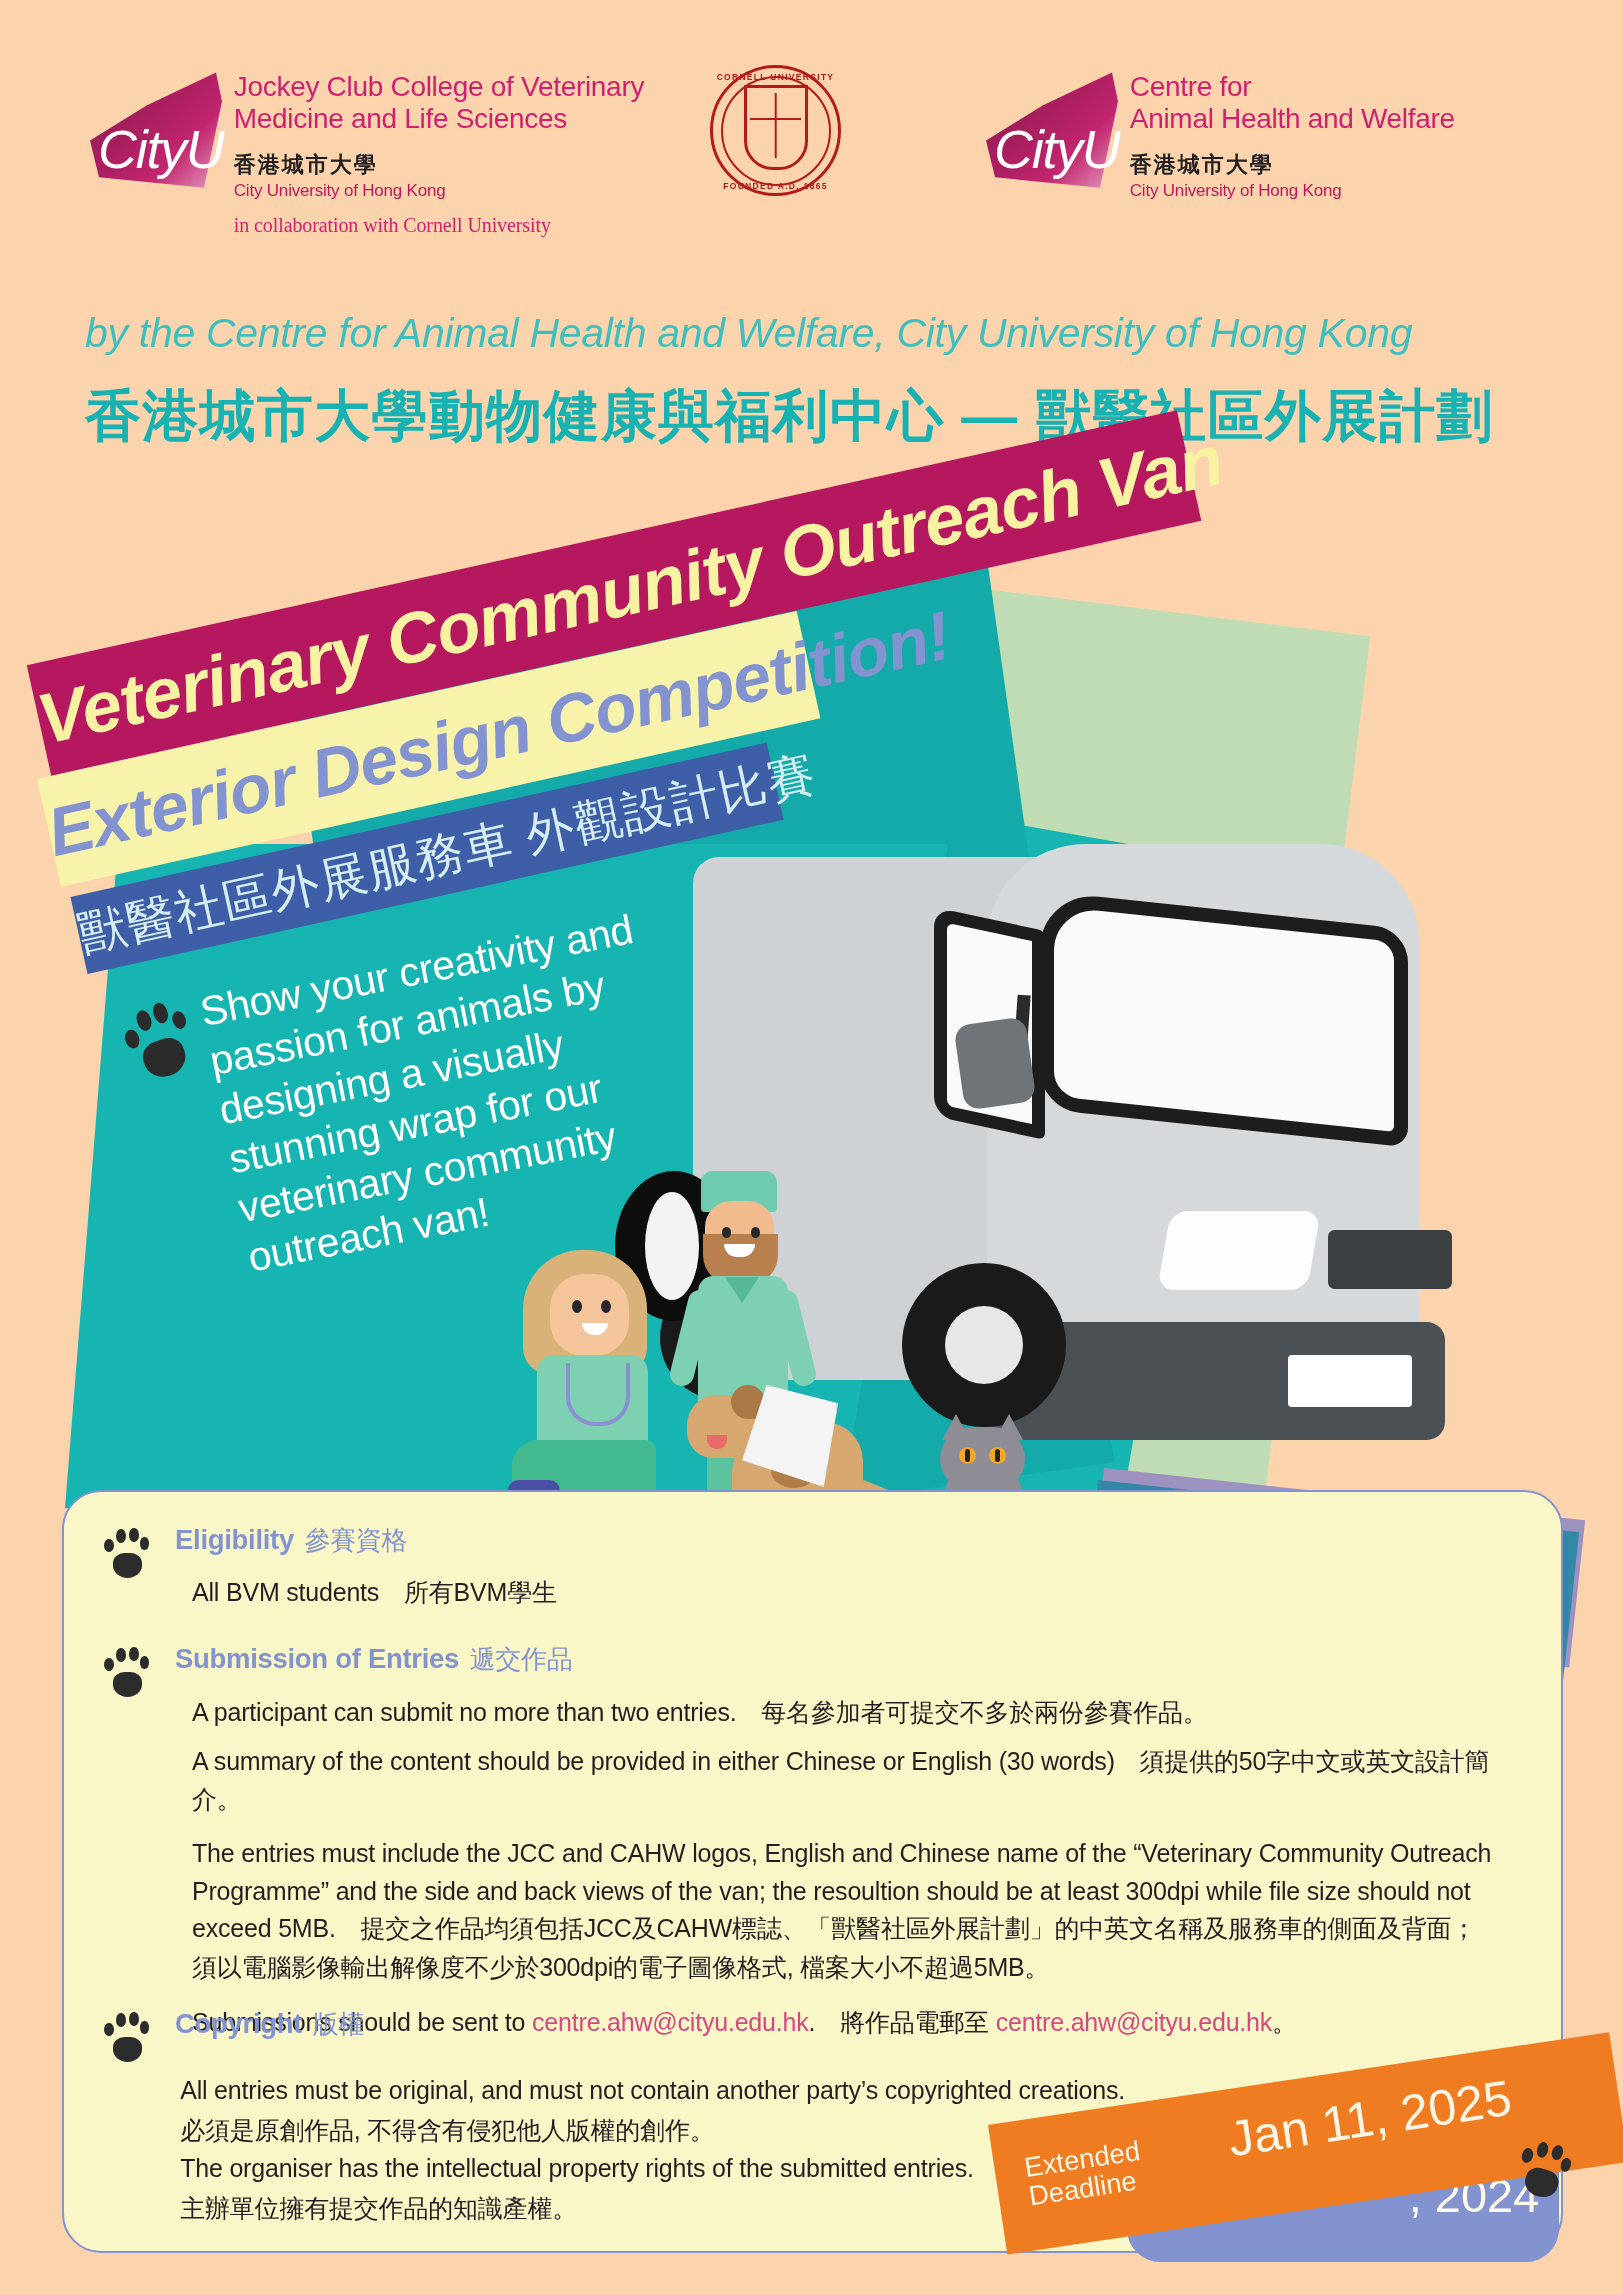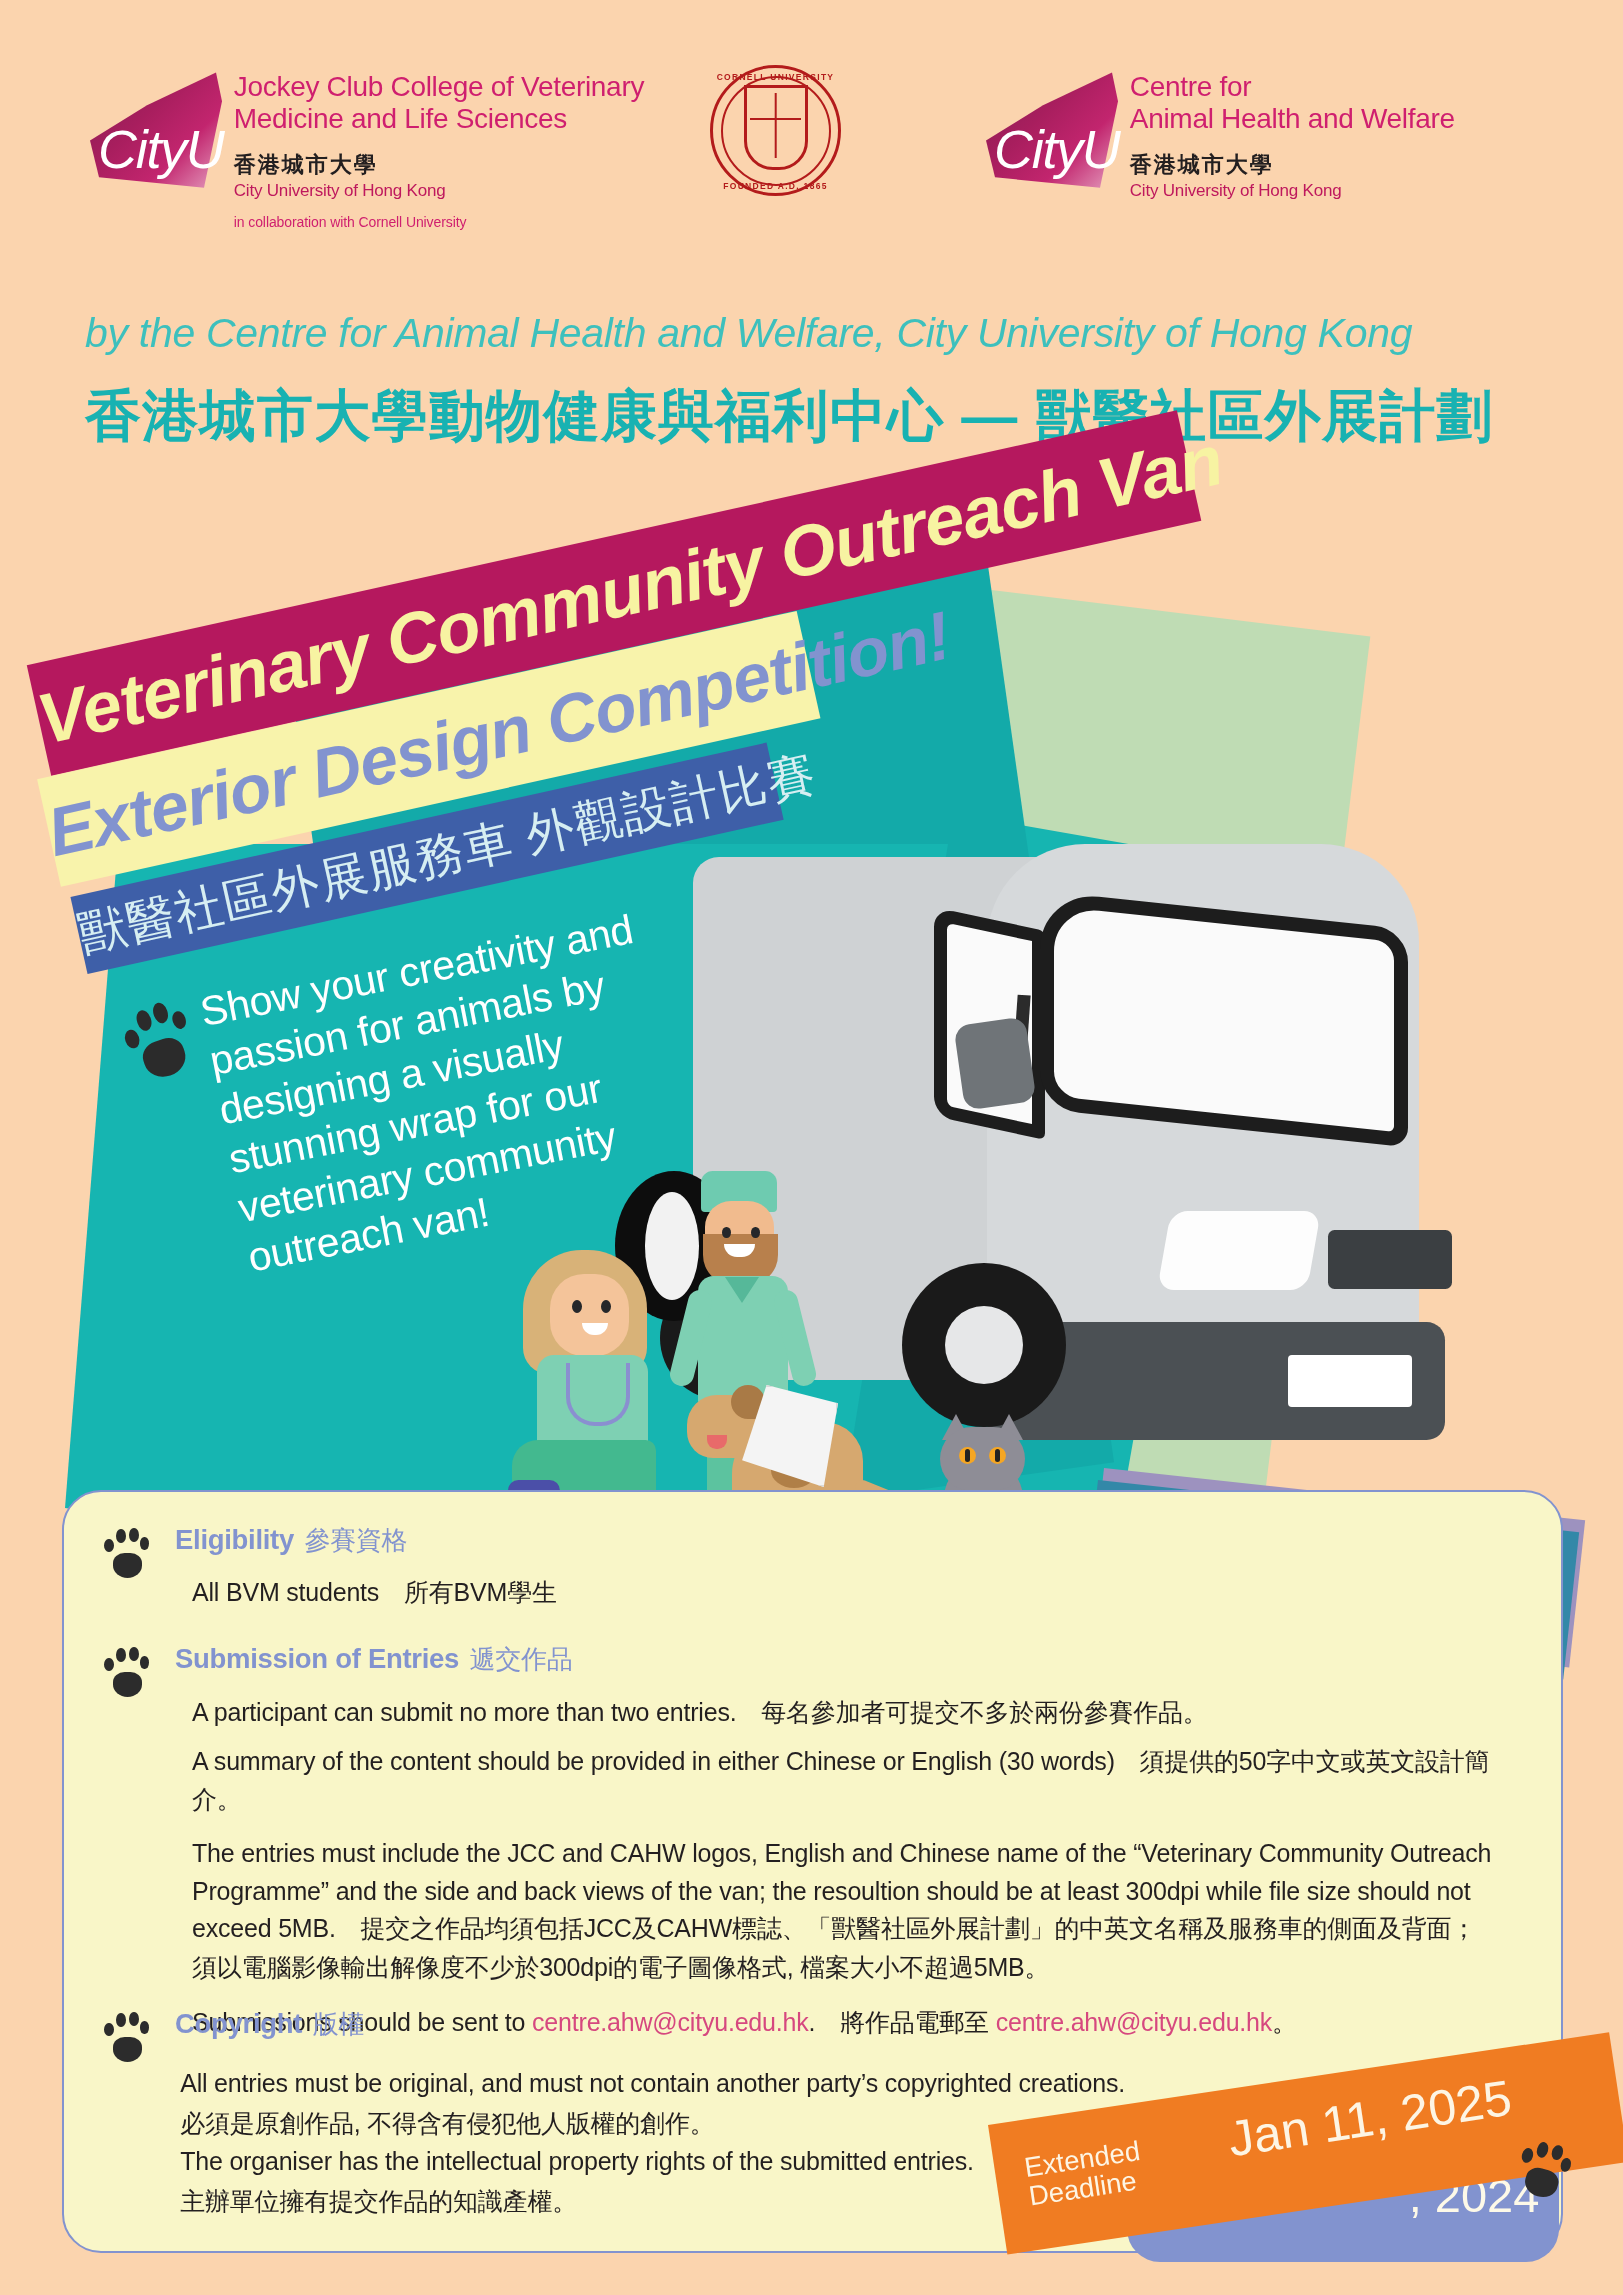--- a/index.html
+++ b/index.html
@@ -27,21 +27,21 @@
     font-family:"Liberation Sans", sans-serif;
   }
   .logo-text{margin-left:11.8px;padding-top:9.2px;}
   .logo-text .ln-en{
     color:#cf1f6f;font-size:28px;line-height:1.12;font-weight:400;letter-spacing:-0.3px;
   }
   .logo-text .ln-zh{
     color:#231f20;font-size:22px;margin-top:16px;letter-spacing:2px;font-weight:700;
   }
   .logo-text .ln-zh-en{color:#be185d;font-size:17px;margin-top:1.3px;letter-spacing:-0.2px;}
-  .logo-text .ln-collab{color:#cf1f6f;font-size:14px;margin-top:13px;letter-spacing:-0.1px;}
+  .logo-text .ln-collab{color:#cf1f6f;font-size:20px;margin-top:13px;letter-spacing:-0.1px;font-family:Liberation Serif, serif;}
 
   
   .cornell{position:absolute;left:710px;top:65px;width:131px;height:131px;}
   .cornell .ring{
     position:absolute;inset:0;border:3.9px solid #b31b1b;border-radius:50%;
   }
   .cornell .ring2{position:absolute;inset:10.5px;border:2.6px solid #b31b1b;border-radius:50%;}
   .cornell .shield{
     position:absolute;left:50%;top:19.6px;transform:translateX(-50%);
     width:58px;height:79px;border:3.3px solid #b31b1b;
@@ -468,21 +468,21 @@
     <div class="sec" style="left:39px;top:515px;width:1413px;">
       <div class="paw-ico" style="left:0;top:2.6px;">
         <div class="pad" style="left:1.3px;top:13px;width:9.8px;height:13.7px;"></div>
         <div class="pad" style="left:13px;top:3.3px;width:9.8px;height:14.4px;"></div>
         <div class="pad" style="left:26px;top:2px;width:9.8px;height:14.4px;"></div>
         <div class="pad" style="left:37px;top:11.8px;width:8.5px;height:12.4px;"></div>
         <div class="pad" style="left:9.8px;top:27px;width:29px;height:25px;border-radius:40% 40% 50% 50%;"></div>
       </div>
       <div style="margin-left:72px;">
         <div class="sec-head"><span>Copyright</span><span class="zh">版權</span></div>
-        <div class="body-line" style="margin-top:23px;margin-left:5.2px;">All entries must be original, and must not contain another party’s copyrighted creations.</div>
+        <div class="body-line" style="margin-top:30px;margin-left:5.2px;">All entries must be original, and must not contain another party’s copyrighted creations.</div>
         <div class="body-line" style="margin-top:2.6px;margin-left:5.2px;">必須是原創作品, 不得含有侵犯他人版權的創作。</div>
         <div class="body-line" style="margin-left:5.2px;">The organiser has the intellectual property rights of the submitted entries.</div>
         <div class="body-line" style="margin-top:2.6px;margin-left:5.2px;">主辦單位擁有提交作品的知識產權。</div>
       </div>
     </div>
   </div>
 
   <div class="deadline-blue">
     <div class="old">, 2024</div>
   </div>

